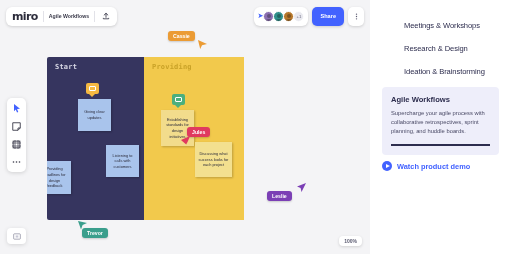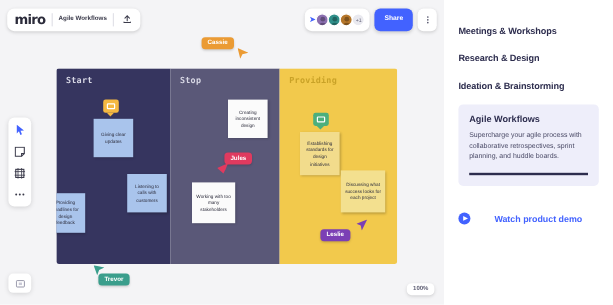--- a/index.html
+++ b/index.html
@@ -155,38 +155,38 @@
     box-shadow: 0 1px 4px rgba(0,0,0,.13); cursor: pointer;
   }
 
   
   .menu-pane {
     width: 141px; height: 254px; background: #fff;
     padding: 14px 12px 10px 12px;
     display: flex; flex-direction: column;
   }
   .menu-item {
-    font-size: 7.6px; font-weight: 700; color: #2d2d4e;
-    padding: 7px 0 7px 0; cursor: pointer; letter-spacing: -.1px;
+    font-size: 7.6px; font-weight: 400; color: #2d2d4e;
+    padding: 7px 0 7px 0; cursor: pointer; letter-spacing: -.1px; margin-left: 22px;
   }
   .menu-card {
     background: #eeeefa; border-radius: 4px;
     padding: 8px 9px 9px 9px; margin: 4px 0 6px 0;
     cursor: pointer;
   }
   .menu-card-title {
     font-size: 7.6px; font-weight: 700; color: #2d2d4e; margin-bottom: 5px;
   }
   .menu-card-desc {
     font-size: 5.8px; line-height: 1.58; color: #4a4a66;
   }
   .menu-card-underline { height: 1.6px; background: #2d2d4e; margin-top: 8px; width: 100%; }
   .demo-row {
-    display: flex; align-items: center; gap: 20px;
-    margin-top: 16px; cursor: pointer;
+    display: flex; align-items: center; gap: 5px;
+    margin-top: 0; cursor: pointer;
   }
   .play-icon {
     width: 10px; height: 10px; border-radius: 50%; background: #4262ff;
     display: flex; align-items: center; justify-content: center; flex: 0 0 auto;
   }
   .play-icon::after {
     content:""; border-left: 4px solid #fff;
     border-top: 2.6px solid transparent; border-bottom: 2.6px solid transparent;
     margin-left: 1px;
   }
@@ -206,25 +206,20 @@
         <div class="col col-start">
           <div class="col-title">Start</div>
           <div class="bubble" style="left:39px; top:26px;">
             <span class="bubble-inner"></span>
           </div>
           <div class="note note-blue" style="left:31px; top:42px; width:33px; height:32px;">Giving clear updates</div>
           <div class="note note-blue" style="left:59px; top:88px; width:33px; height:32px;">Listening to calls with customers</div>
           <div class="note note-blue" style="left:-9px; top:104px; width:33px; height:33px;">Providing deadlines for design feedback</div>
         </div>
 
-        <div class="col col-stop">
-          <div class="col-title">Stop</div>
-          <div class="note note-white" style="left:48px; top:26px; width:33px; height:32px;">Creating inconsistent design</div>
-          <div class="note note-white" style="left:18px; top:95px; width:36px; height:34px;">Working with too many stakeholders</div>
-        </div>
 
         <div class="col col-continue">
           <div class="col-title">Providing</div>
           <div class="bubble bubble-green" style="left:28px; top:37px;">
             <span class="bubble-inner"></span>
           </div>
           <div class="note note-yellow" style="left:17px; top:53px; width:33px; height:36px;">Establishing standards for design initiatives</div>
           <div class="note note-yellow2" style="left:51px; top:85px; width:37px; height:35px;">Discussing what success looks for each project</div>
         </div>
       </div>

